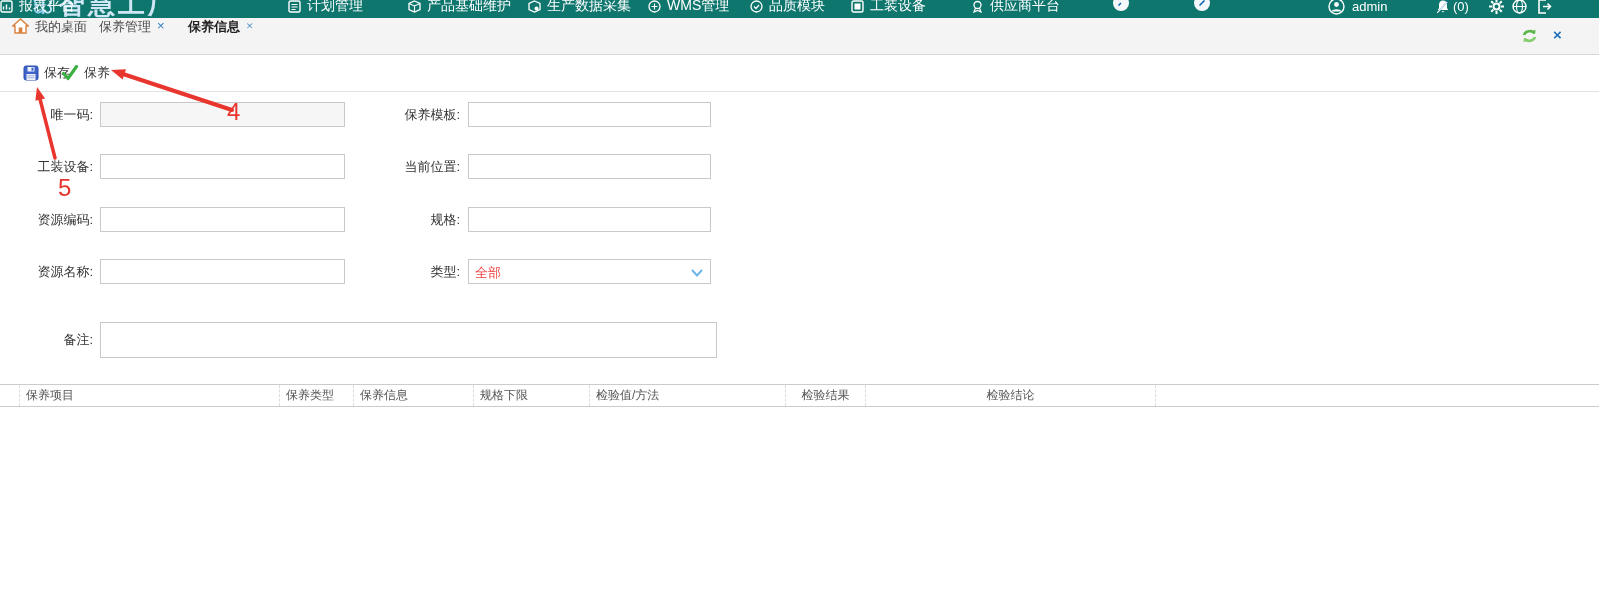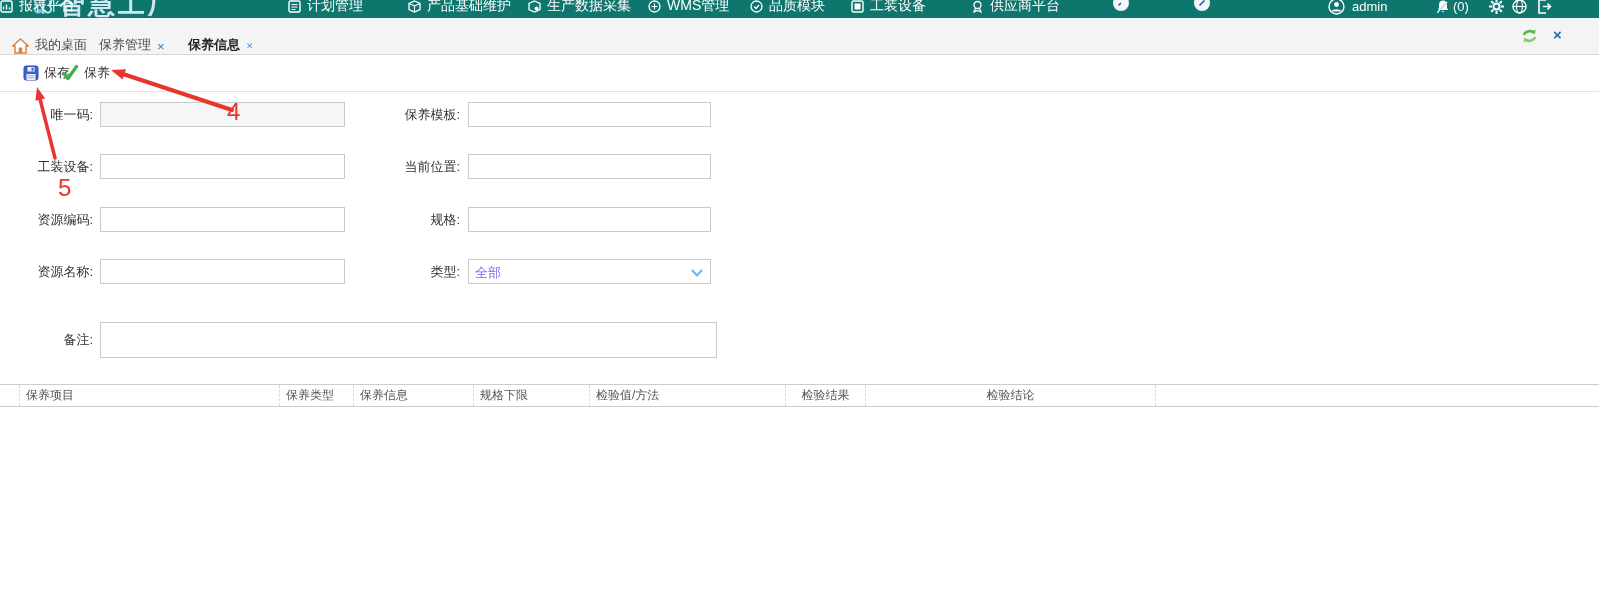--- a/index.html
+++ b/index.html
@@ -14,21 +14,21 @@
   .menu-item:nth-of-type(1){left:185px}.menu-item:nth-of-type(2){left:288px}
   .menu-item:nth-of-type(3){left:408px}.menu-item:nth-of-type(4){left:528px}
   .menu-item:nth-of-type(5){left:648px}.menu-item:nth-of-type(6){left:750px}
   .menu-item:nth-of-type(7){left:851px}.menu-item:nth-of-type(8){left:971px}
   .nav-circle{position:absolute;top:-5px;width:16px;height:16px;border-radius:50%;background:#f4f8fb;}
   .nav-circle svg{position:absolute;left:3px;top:3px;}
   .nav-right{position:absolute;top:-5px;height:22px;display:flex;align-items:center;color:#fff;font-size:13px;}
 
   
   .tabbar{position:absolute;top:18px;left:0;width:1599px;height:37px;background:#f4f4f4;border-bottom:1px solid #d7d7d7;box-sizing:border-box;}
-  .tab{position:absolute;top:0;height:36px;display:flex;align-items:flex-end;font-size:13px;color:#4a4a4a;cursor:pointer;white-space:nowrap;}
+  .tab{position:absolute;top:0;height:36px;display:flex;align-items:flex-start;font-size:13px;color:#4a4a4a;cursor:pointer;white-space:nowrap;}
   .tab .x{color:#2e7cc5;margin-left:6px;font-size:13px;}
   .tab-home{left:12px;gap:6px;}
   .tab-2{left:99px;}
   .tab-3{left:188px;font-weight:bold;color:#222;font-family:Liberation Serif, serif;}
   .tab-3 .x{font-weight:normal;}
   .tabbar-refresh{position:absolute;left:1520px;top:9px;cursor:pointer;}
   .tabbar-close{position:absolute;left:1553px;top:8px;color:#1e6fb8;font-size:15px;font-weight:bold;cursor:pointer;}
 
   
   .toolbar{position:absolute;top:55px;left:0;width:1599px;height:37px;background:#fff;border-bottom:1px solid #e2e2e2;box-sizing:border-box;}
@@ -39,21 +39,21 @@
   
   .form-area{position:absolute;top:92px;left:0;width:1599px;height:292px;background:#fff;}
   .flabel{position:absolute;font-size:13px;color:#333;text-align:right;height:25px;line-height:25px;white-space:nowrap;}
   .l-left{left:0;width:93px;}
   .l-right{left:352px;width:108px;}
   .finput{position:absolute;box-sizing:border-box;height:25px;border:1px solid #c9c9c9;background:#fff;font-size:13px;padding:0 5px;outline:none;font-family:inherit;}
   .in-left{left:100px;width:245px;}
   .in-right{left:468px;width:243px;}
   .readonly{background:#f6f6f6;}
   .r1{top:10px}.r2{top:62px}.r3{top:115px}.r4{top:167px}
-  .fselect{position:absolute;left:468px;top:167px;width:243px;height:25px;border:1px solid #c9c9c9;background:#fff;box-sizing:border-box;font-size:13px;color:#8b5cf6;cursor:pointer;}
+  .fselect{position:absolute;left:468px;top:167px;width:243px;height:25px;border:1px solid #c9c9c9;background:#fff;box-sizing:border-box;font-size:13px;color:#ef4444;cursor:pointer;}
   .fselect .val{position:absolute;left:6px;top:4px;}
   .fselect svg{position:absolute;right:7px;top:9px;}
   .l-remark{top:230px;left:0;width:93px;height:36px;line-height:36px;}
   .f-remark{position:absolute;left:100px;top:230px;width:617px;height:36px;box-sizing:border-box;border:1px solid #c9c9c9;resize:none;font-size:13px;font-family:inherit;padding:3px 5px;outline:none;}
 
   
   .grid{position:absolute;top:384px;left:0;width:1599px;}
   .grid-head{display:flex;border-top:1px solid #cccccc;border-bottom:1px solid #cccccc;background:#fff;height:21px;}
   .gc{box-sizing:border-box;font-size:12px;color:#555;line-height:20px;padding-left:6px;border-right:1px dashed #dcdcdc;overflow:hidden;white-space:nowrap;}
   .gc.center{text-align:center;padding-left:0;}

